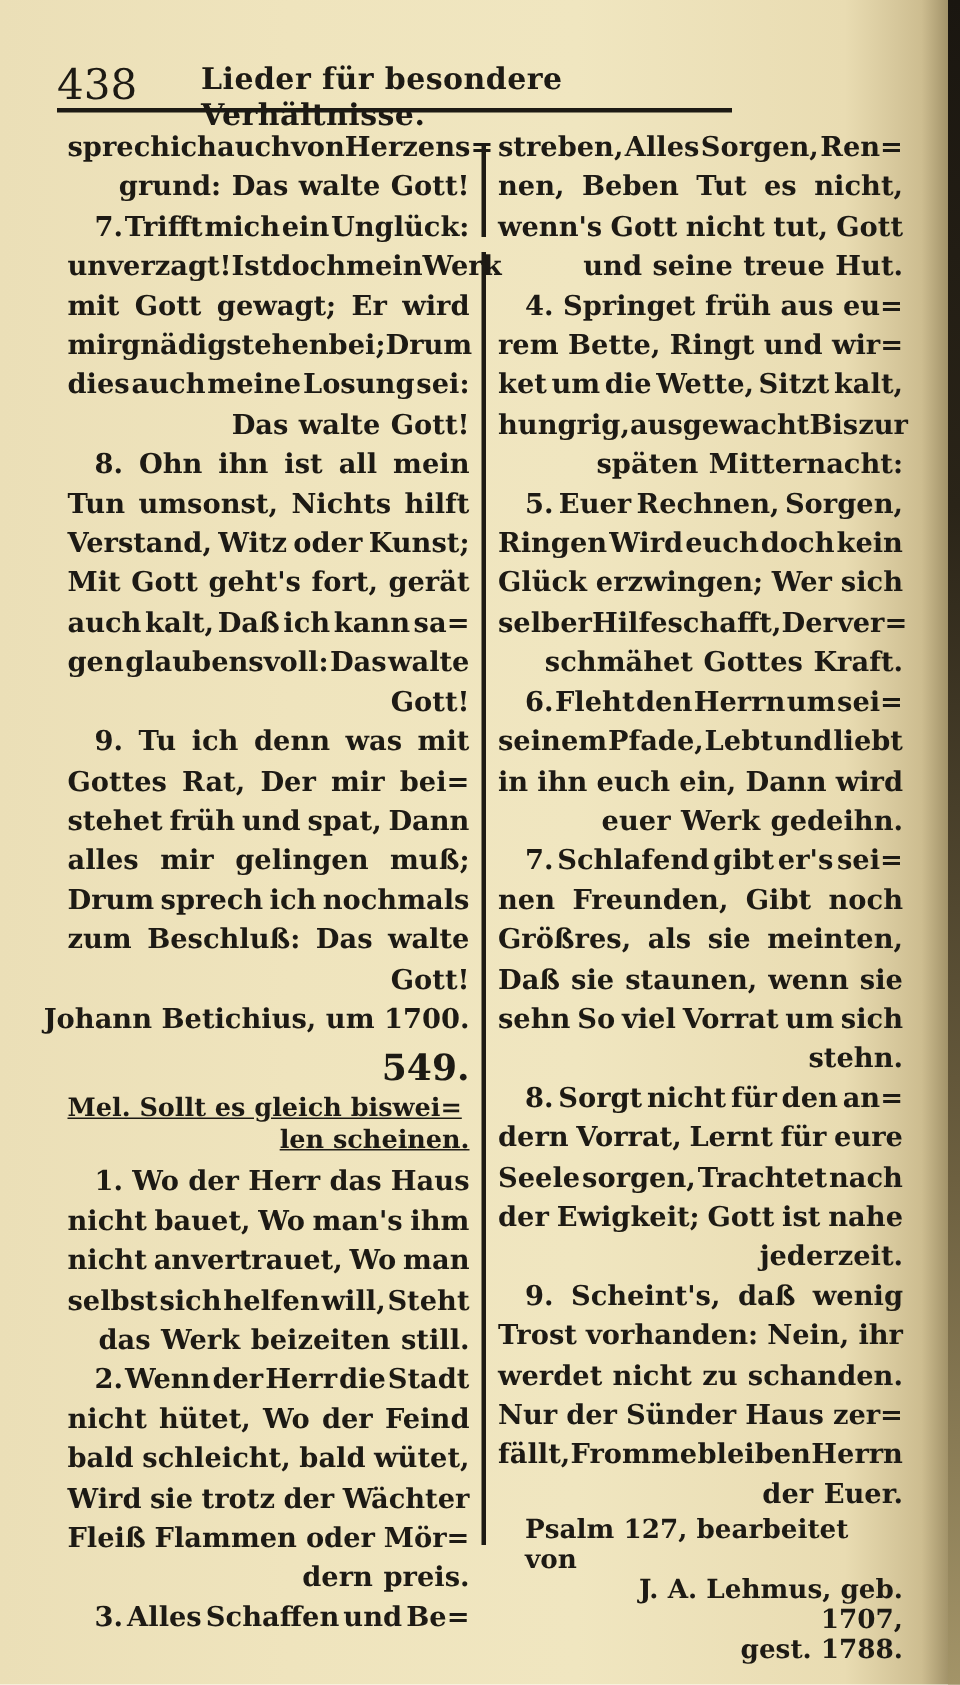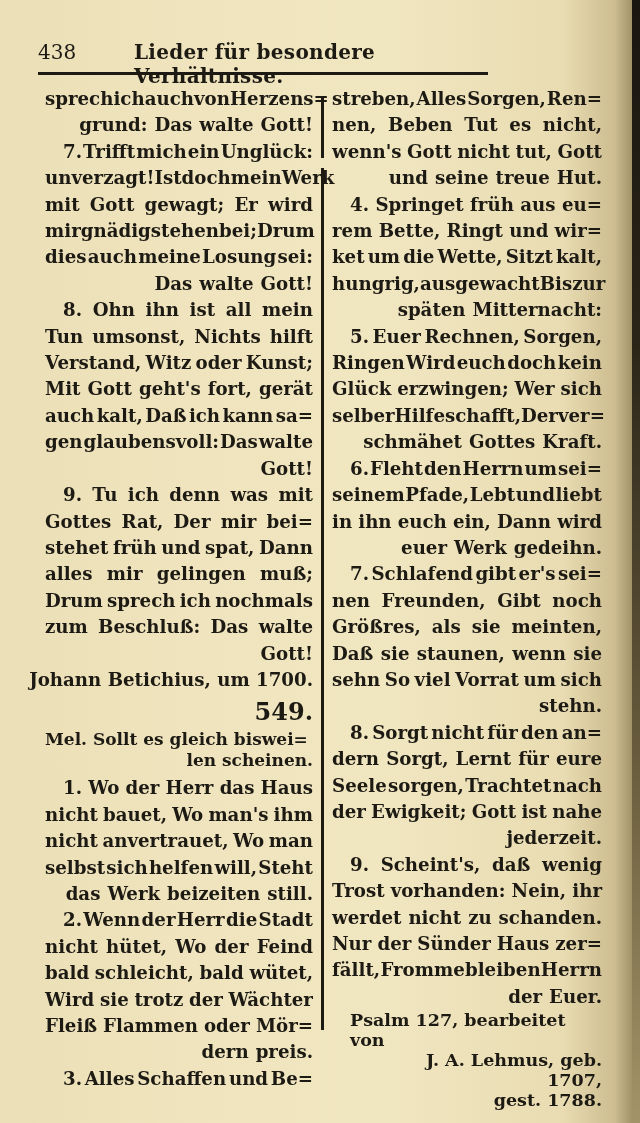--- a/index.html
+++ b/index.html
@@ -10,42 +10,42 @@
     color: #1d1a14;
   }
   .edge-shadow {
     position: absolute; right: 0; top: 0; width: 8px; height: 1123px;
     background: linear-gradient(180deg, #1a1610 0%, #2a2418 30%, #6d6040 70%, #a39468 100%);
   }
   .header {
     position: absolute; left: 38px; top: 36px; width: 450px; height: 30px;
     font-size: 21px;
   }
-  .page-num { position: absolute; left: 0; top: 4px; font-size: 20px; font-family: "DejaVu Serif", serif; }
+  .page-num { position: absolute; left: 0; top: 4px; font-size: 28px; font-family: "DejaVu Serif", serif; }
   .running-title { position: absolute; left: 96px; top: 4px; font-weight: bold; letter-spacing: 0.3px; font-size: 20px; }
   .rule {
     position: absolute; left: 38px; top: 72px; width: 450px; height: 3px; background: #1d1a14;
   }
   .column {
     position: absolute; top: 86px; font-size: 18.2px; line-height: 26.4px; font-weight: bold;
   }
   .col-left { left: 45px; width: 268px; }
   .col-right { left: 332px; width: 270px; }
   .line { white-space: nowrap; display: flex; justify-content: space-between; }
   .line.last { justify-content: flex-end; gap: 7px; }
   .line.indent { padding-left: 18px; }
   .line span { display: inline-block; }
   .divider {
     position: absolute; left: 321px; width: 3px; background: #1d1a14;
   }
   .hymn-number {
     text-align: right; font-size: 24px; font-weight: bold; line-height: 34px; margin: 2px 0 0 0;
     font-family: "DejaVu Serif", serif;
   }
-  .melody { font-size: 17px; line-height: 21px; }
+  .melody { font-size: 17px; line-height: 21px; text-decoration: underline; }
   .melody .cont { text-align: right; }
   .attrib { padding-left: 18px; line-height: 20px; font-size: 17.5px; }
   .attrib .cont { padding-left: 18px; text-align: right; }
   .author { white-space: nowrap; }
 </style>
 </head>
 <body>
 
 <div class="edge-shadow"></div>
 
@@ -451,21 +451,21 @@
       <div class="line indent">
         <span>8.</span>
         <span>Sorgt</span>
         <span>nicht</span>
         <span>für</span>
         <span>den</span>
         <span>an=</span>
       </div>
       <div class="line">
         <span>dern</span>
-        <span>Sorgt,</span>
+        <span>Vorrat,</span>
         <span>Lernt</span>
         <span>für</span>
         <span>eure</span>
       </div>
       <div class="line">
         <span>Seele</span>
         <span>sorgen,</span>
         <span>Trachtet</span>
         <span>nach</span>
       </div>

